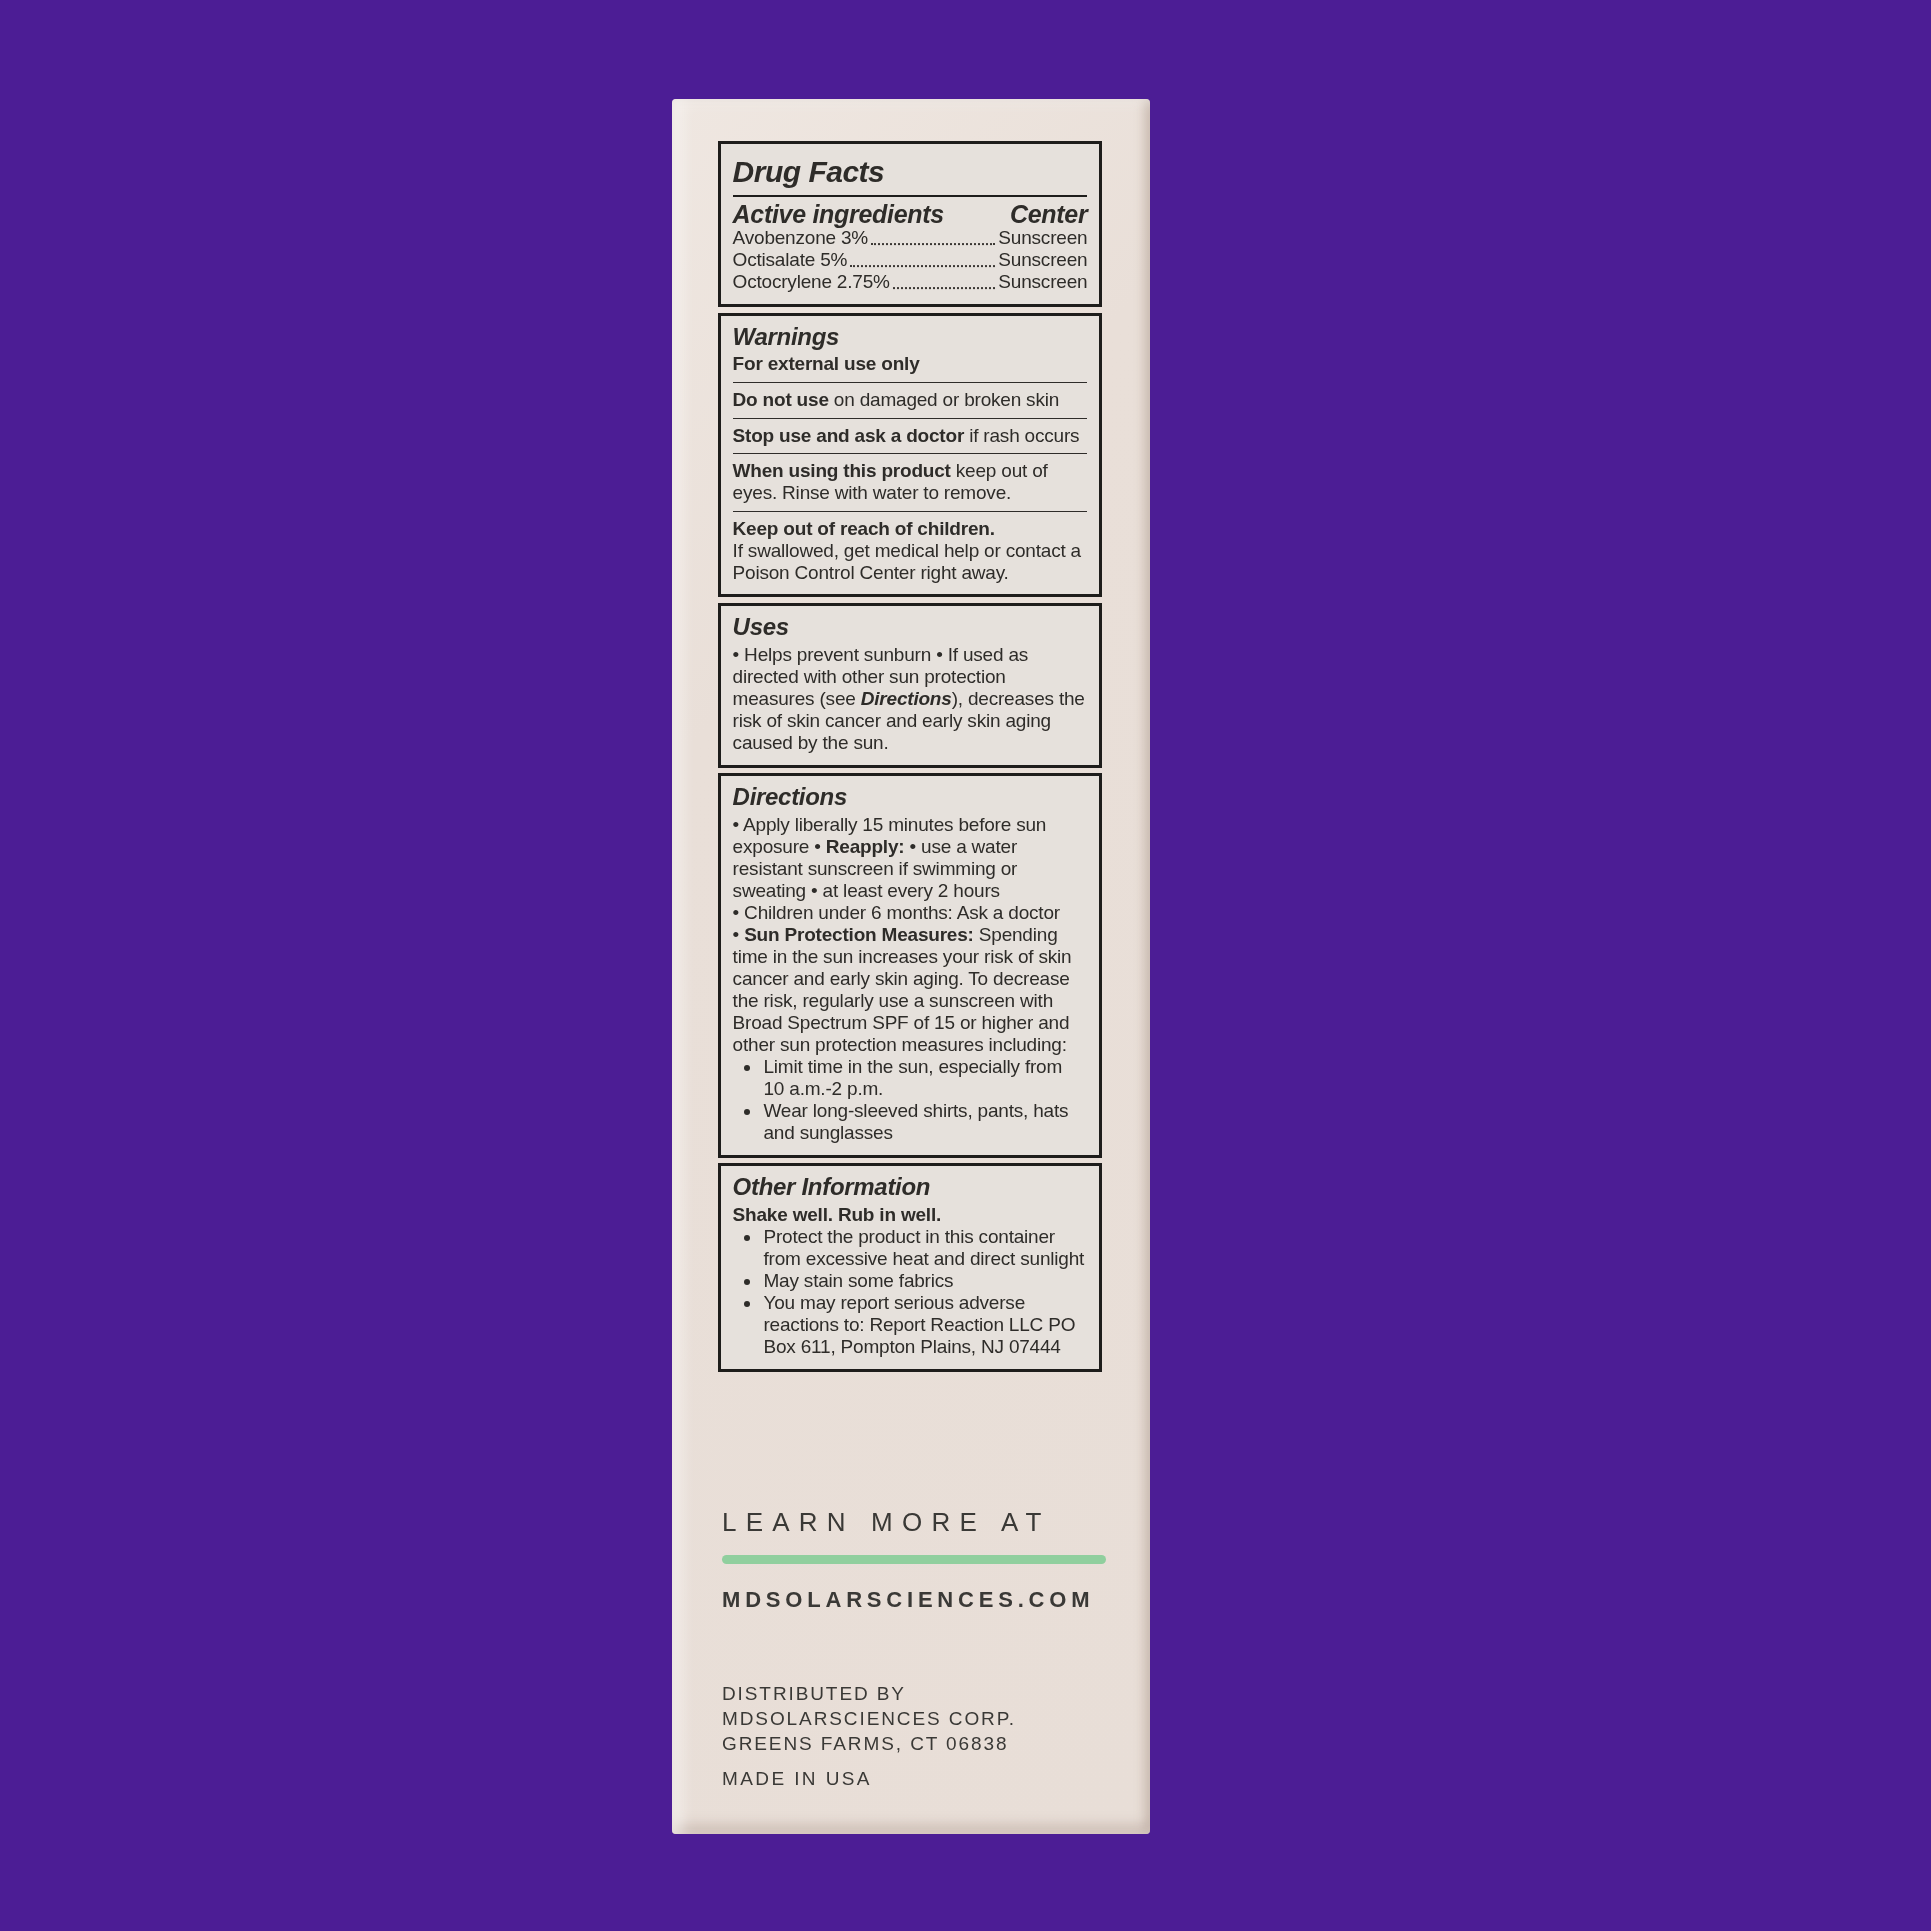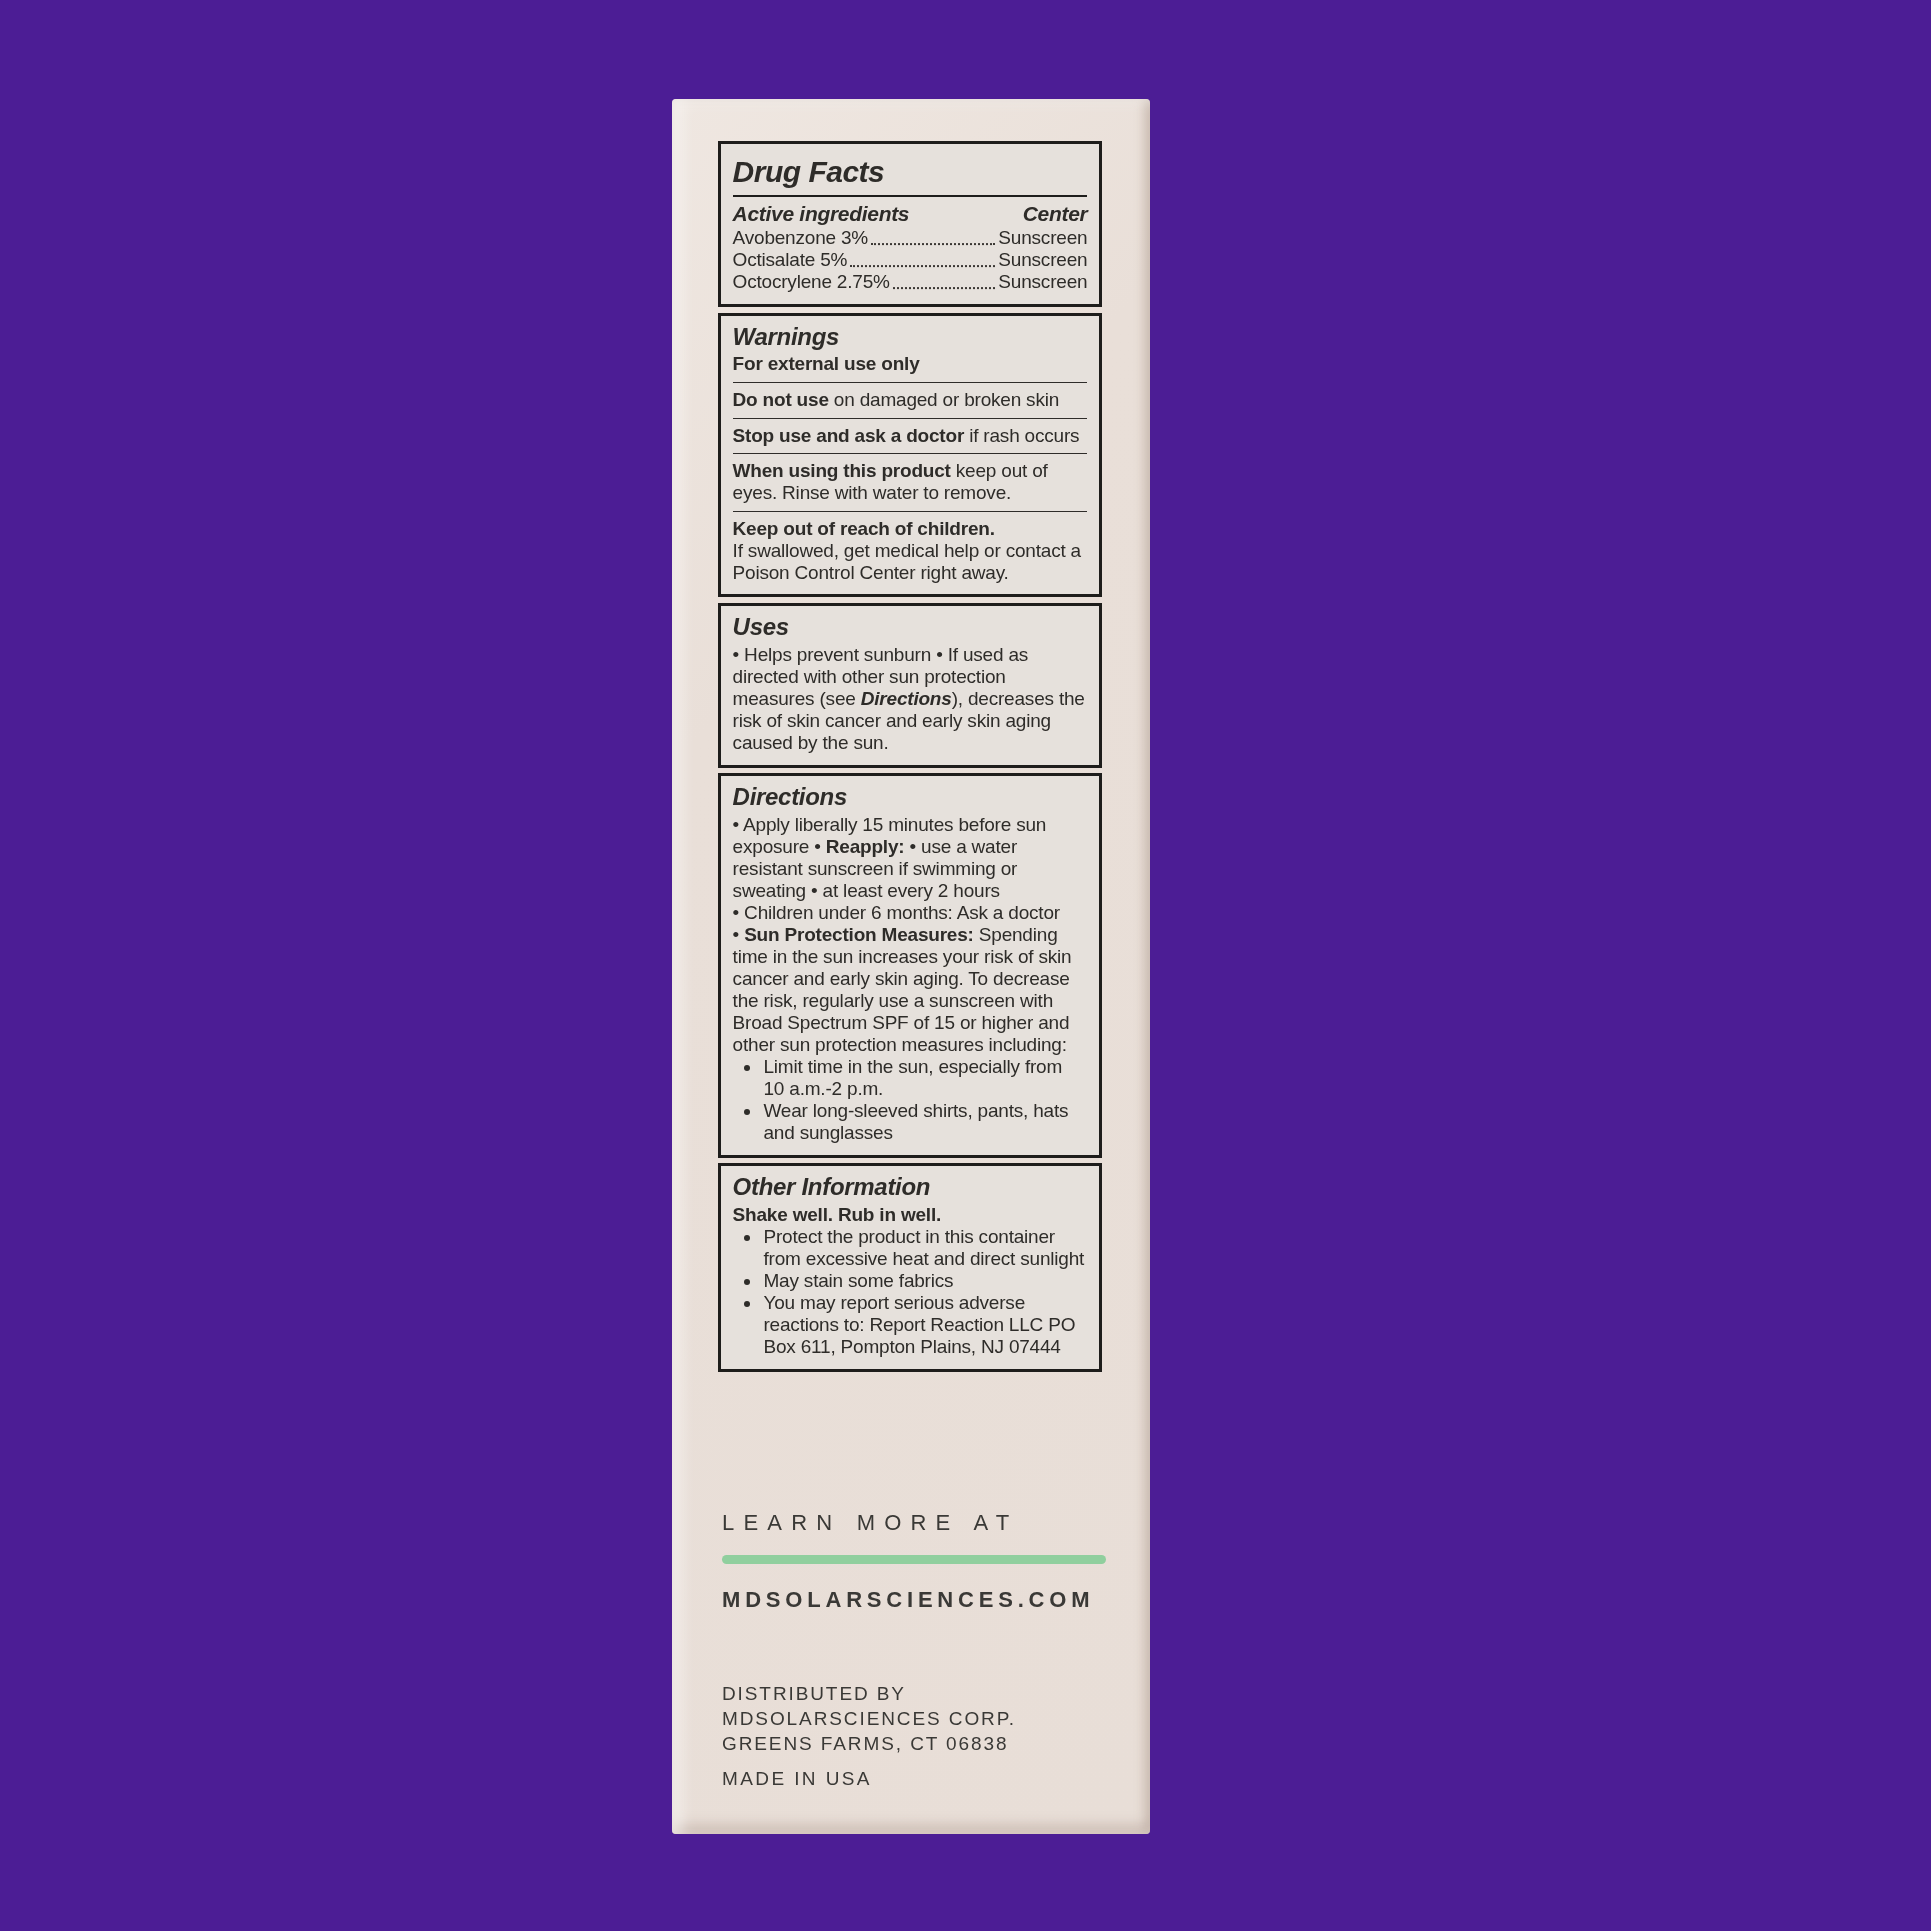--- a/index.html
+++ b/index.html
@@ -57,21 +57,21 @@
     padding: 1.9px 0 3.9px 0;
   }
   .title-rule {
     border: 0;
     border-top: 2.4px solid #1e1d1b;
     margin: 0 0 4.8px 0;
   }
   .actives-head {
     display: flex;
     justify-content: space-between;
-    font-size: 21px;
+    font-size: 25px;
     line-height: 26px;
     font-weight: bold;
     font-style: italic;
     letter-spacing: -0.3px;
   }
   .active-row {
     display: flex;
     align-items: flex-end;
     white-space: nowrap;
   }
@@ -102,21 +102,21 @@
     list-style: disc outside;
   }
   .df-ul li { padding-left: 1.9px; }
   .footer-text {
     position: absolute;
     left: 50px;
     color: #343330;
   }
   .learn-more {
     top: 1409px;
-    font-size: 22px;
+    font-size: 26px;
     line-height: 29px;
     font-weight: 400;
     letter-spacing: 9.2px;
     color: #3a3936;
     text-align: center;
   }
   .green-bar {
     position: absolute;
     left: 50px;
     top: 1456px;

